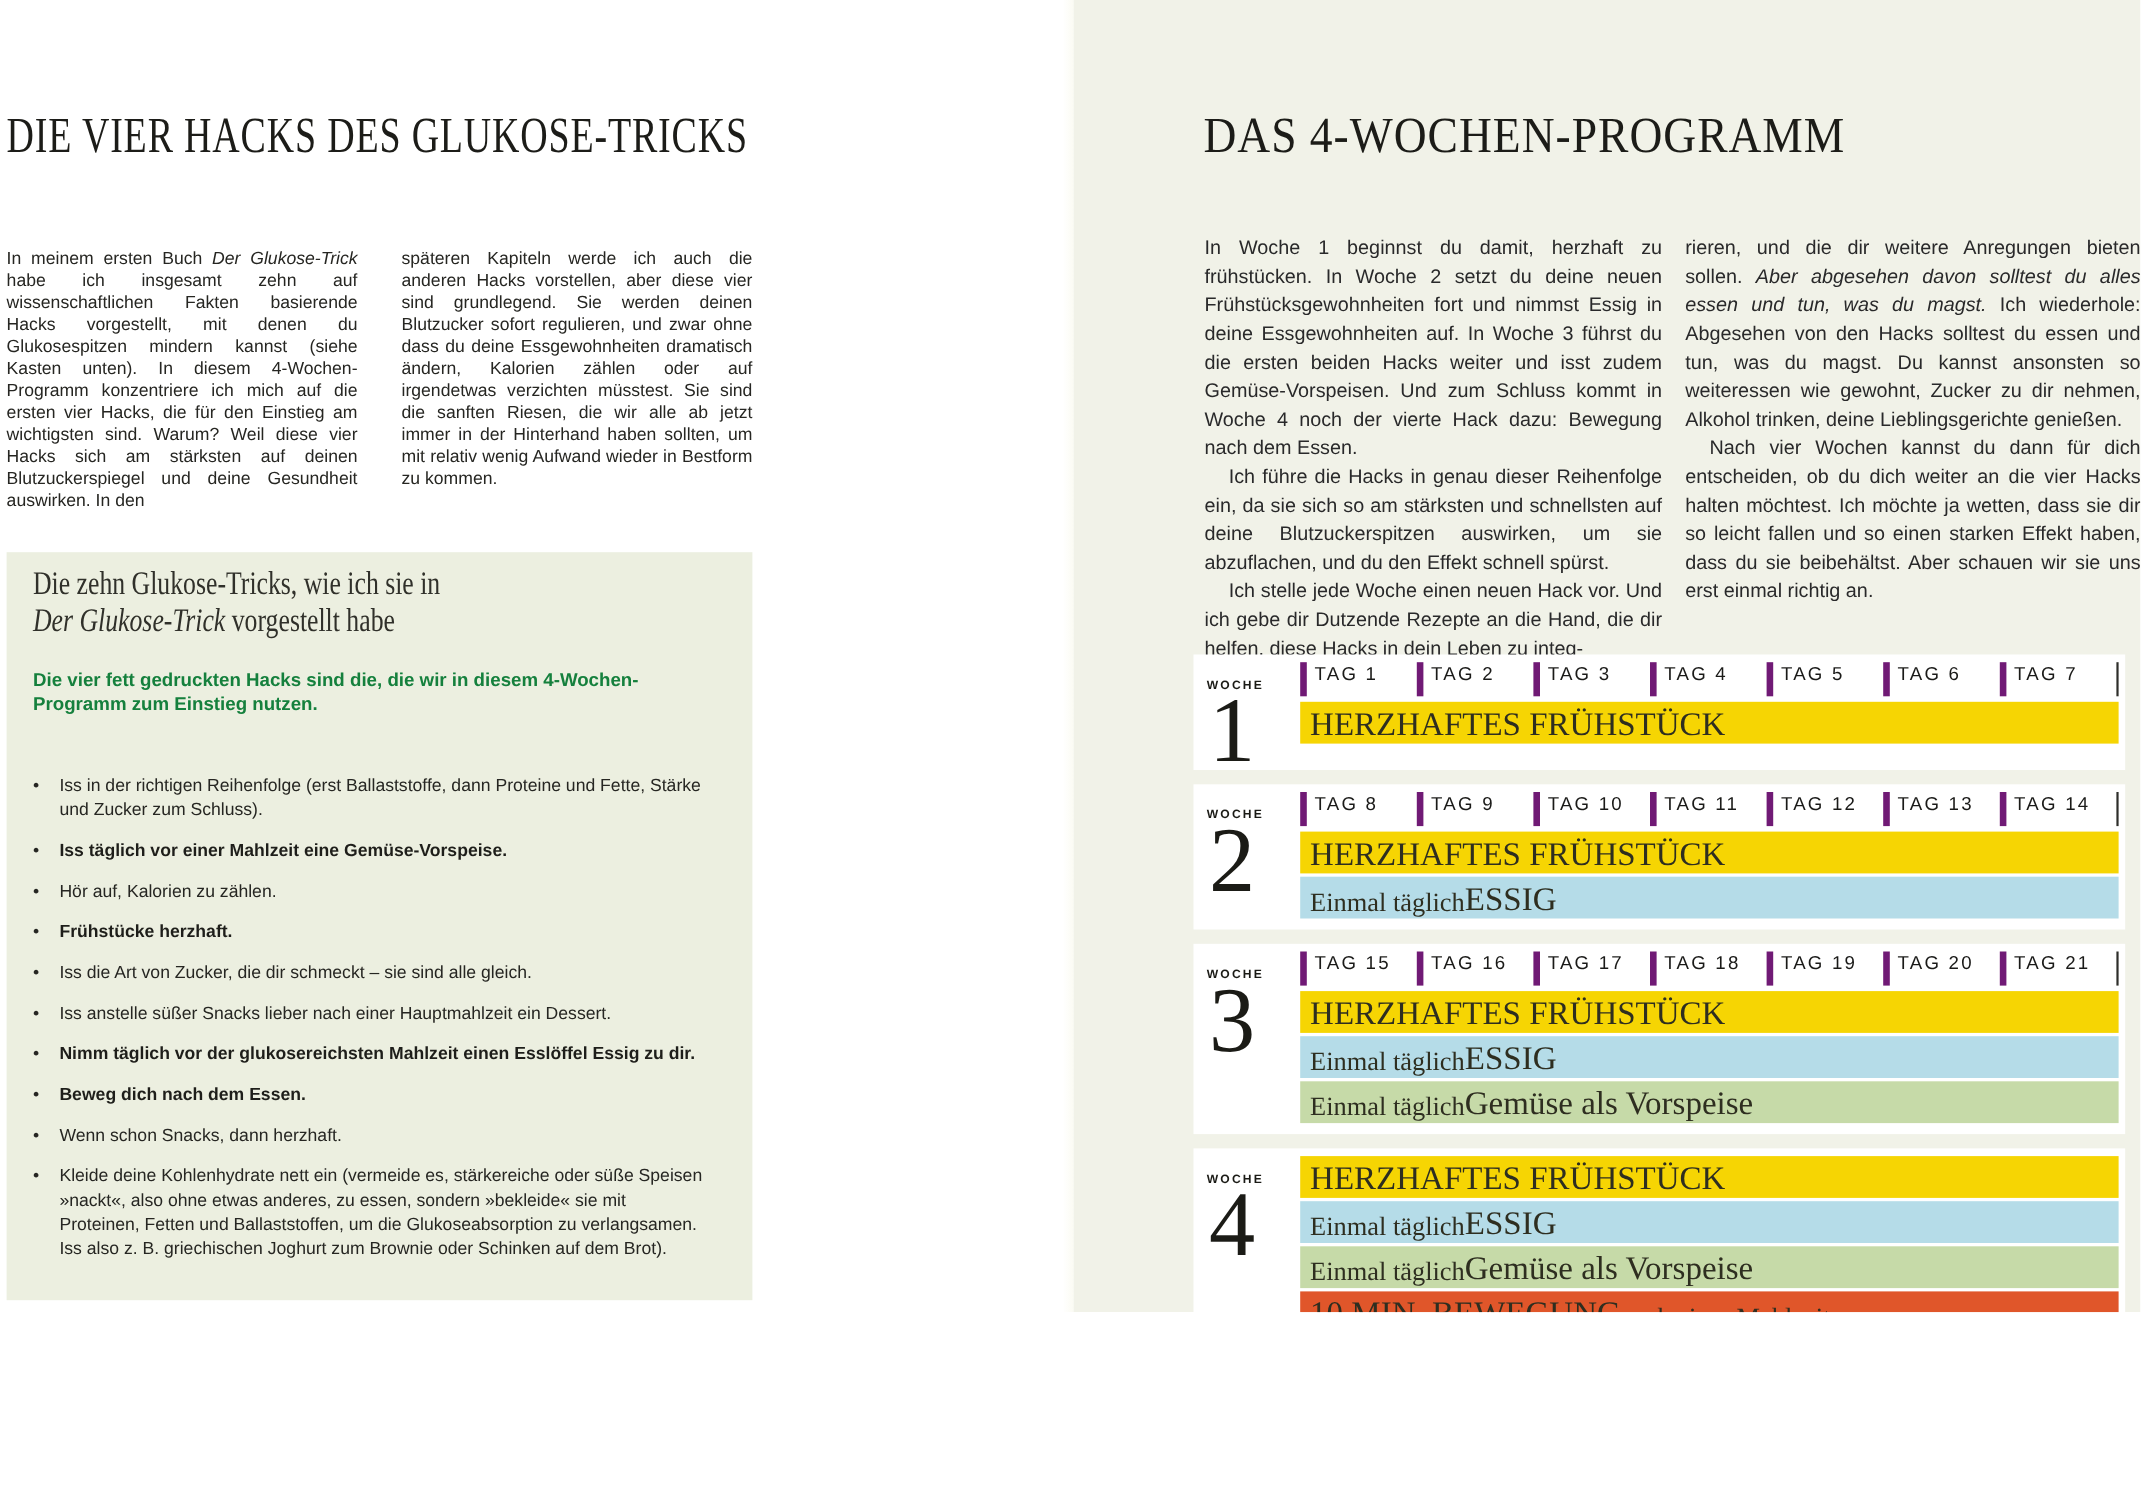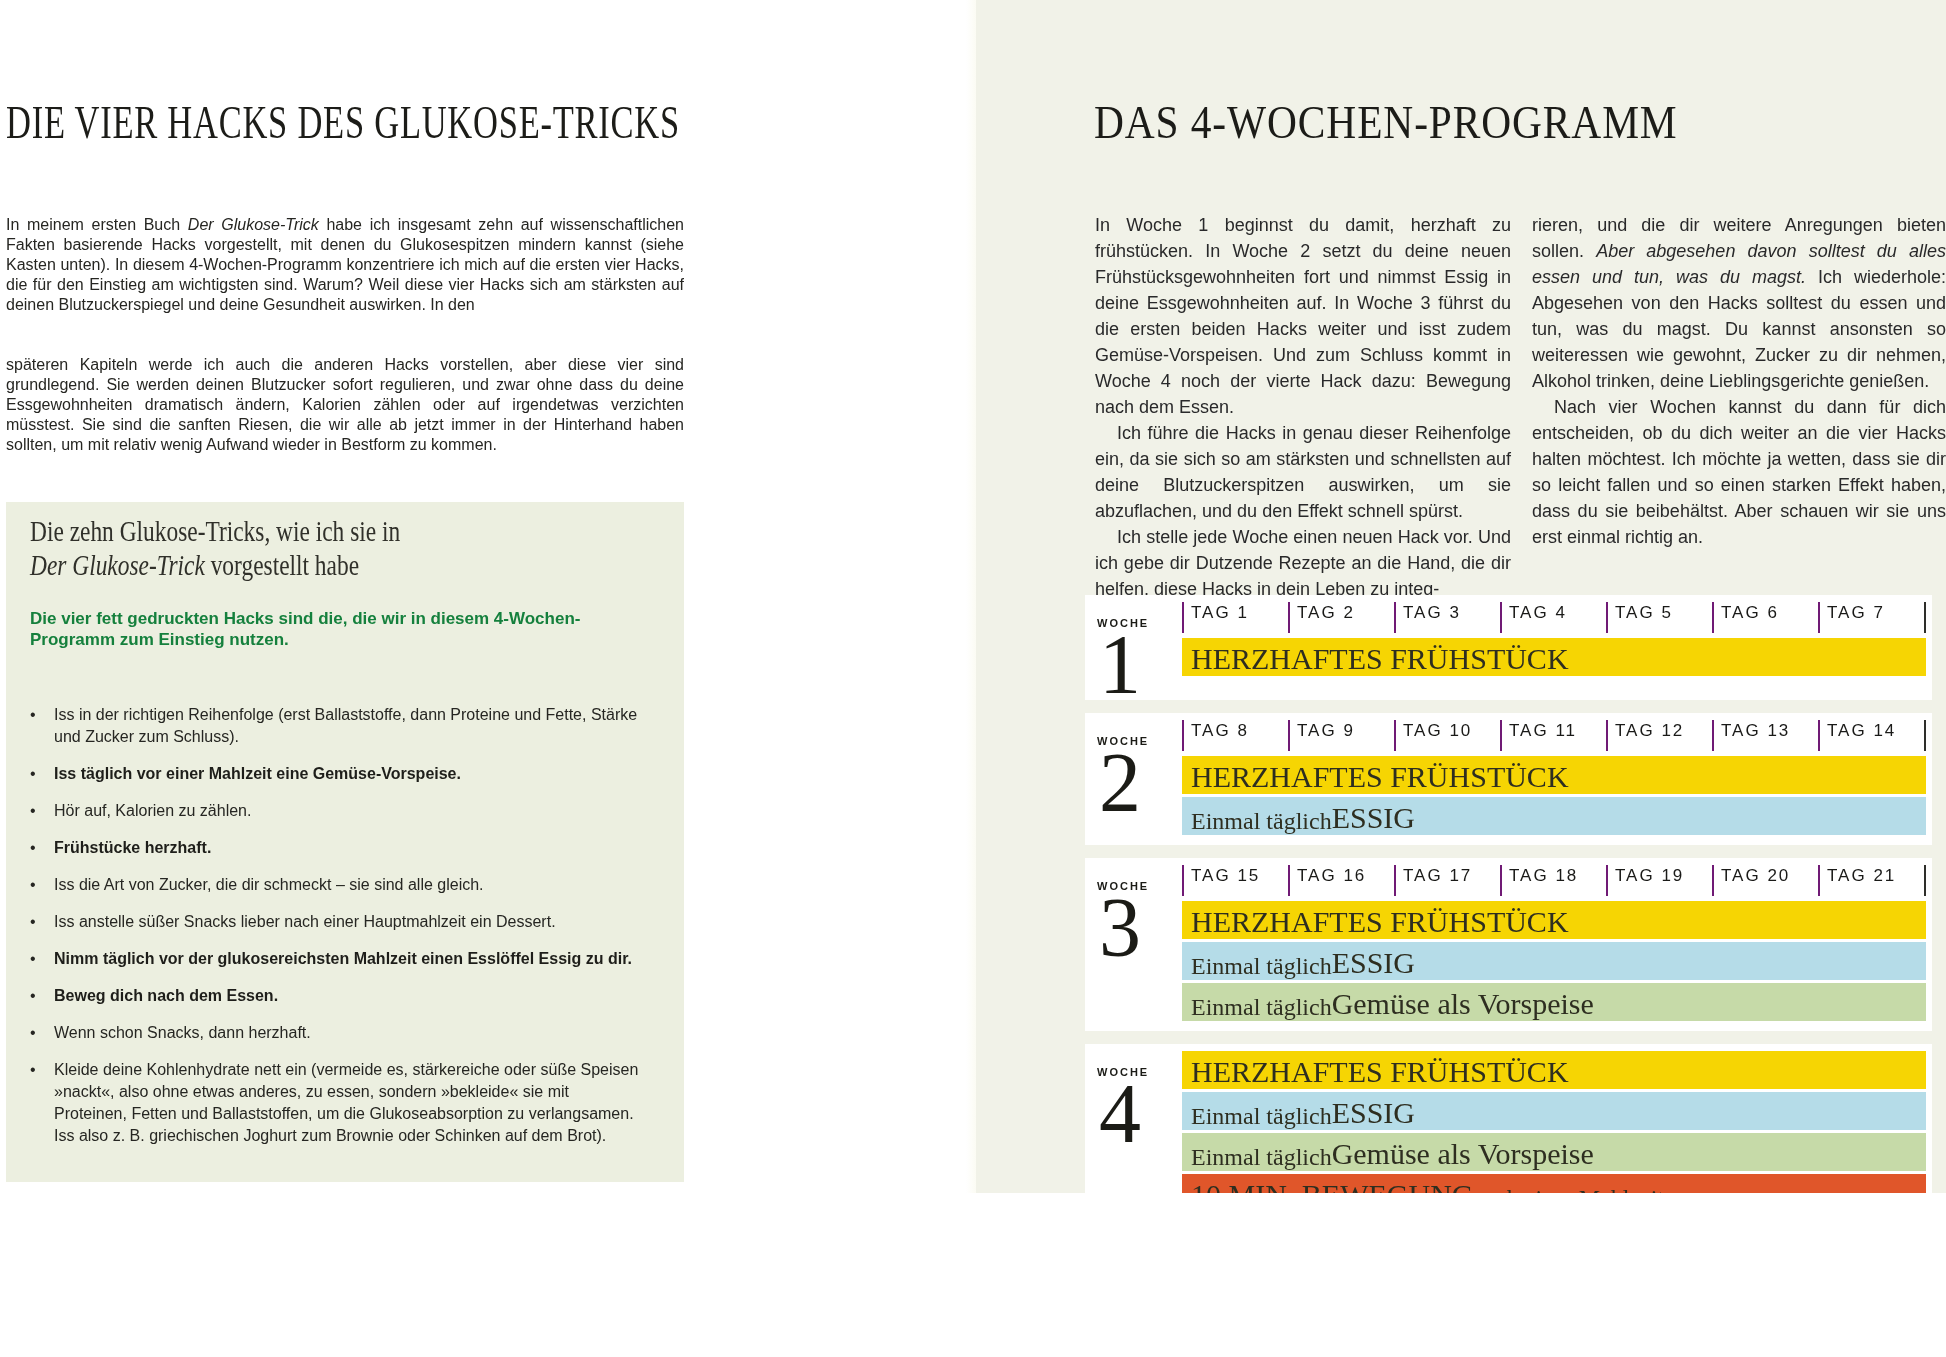--- a/index.html
+++ b/index.html
@@ -10,21 +10,21 @@
           background:linear-gradient(90deg,#ffffff,#fbfbf3);}
   .right-page-bg{position:absolute;left:976px;top:0;width:970px;height:100%;background:#F1F2E8;}
 
   
   .page-title{position:absolute;top:100px;font-family:"Liberation Serif",serif;font-size:46px;
               line-height:1;color:#1c1c18;white-space:nowrap;transform-origin:0 0;letter-spacing:1px;}
   .title-left{left:6px;transform:scaleX(0.75);}
   .title-right{left:1094px;transform:scaleX(0.90);}
 
   
-  .cols-left{position:absolute;left:6px;top:215px;width:678px;display:flex;gap:40px;flex-direction:column;}
+  .cols-left{position:absolute;left:6px;top:226px;width:678px;display:flex;gap:40px;}
   .cols-left .col{flex:1;font-size:16px;line-height:20px;text-align:justify;color:#262622;}
   .col em{font-style:italic;}
 
   .rp-col{position:absolute;top:212px;width:416px;font-size:18px;line-height:26px;
           text-align:justify;color:#29292a;}
   #rp-col1{left:1095px;}
   #rp-col2{left:1532px;width:414px;}
   .rp-col p{margin:0;}
   .rp-col p.indent{text-indent:22px;}
   .rp-col em{font-style:italic;}
@@ -47,21 +47,21 @@
 
   
   #program-chart{position:absolute;left:1085px;top:595px;width:847px;}
   .week-band{background:#ffffff;display:flex;margin-bottom:13px;}
   .week-label-col{flex:0 0 97px;box-sizing:border-box;padding:22px 0 0 12px;}
   .woche{font-size:11px;font-weight:bold;letter-spacing:2px;color:#1b1b16;}
   .week-num{font-family:"Liberation Serif",serif;font-size:84px;line-height:0.82;color:#1b1b16;
             margin-top:2px;margin-left:2px;}
   .week-content{flex:1;box-sizing:border-box;padding:7px 6px 10px 0;}
   .days-row{display:flex;height:36px;}
-  .day-cell{flex:1;border-left:2px solid #701a75;height:31px;box-sizing:border-box;
+  .day-cell{flex:1;border-left:6px solid #701a75;height:31px;box-sizing:border-box;
             padding:1px 0 0 7px;font-size:17px;letter-spacing:2px;color:#1a1a18;white-space:nowrap;}
   .end-tick{flex:0 0 0;border-left:2px solid #2e2e2a;height:31px;}
   .bar{height:38px;display:flex;align-items:flex-end;padding-left:9px;overflow:hidden;white-space:nowrap;}
   .bar + .bar{margin-top:3px;}
   .bp-large{font-family:"Liberation Serif",serif;font-size:30px;color:#2e2e20;}
   .bp-small{font-family:"Liberation Serif",serif;font-size:24px;color:#2e2e20;}
 </style>
 </head>
 <body>
 

